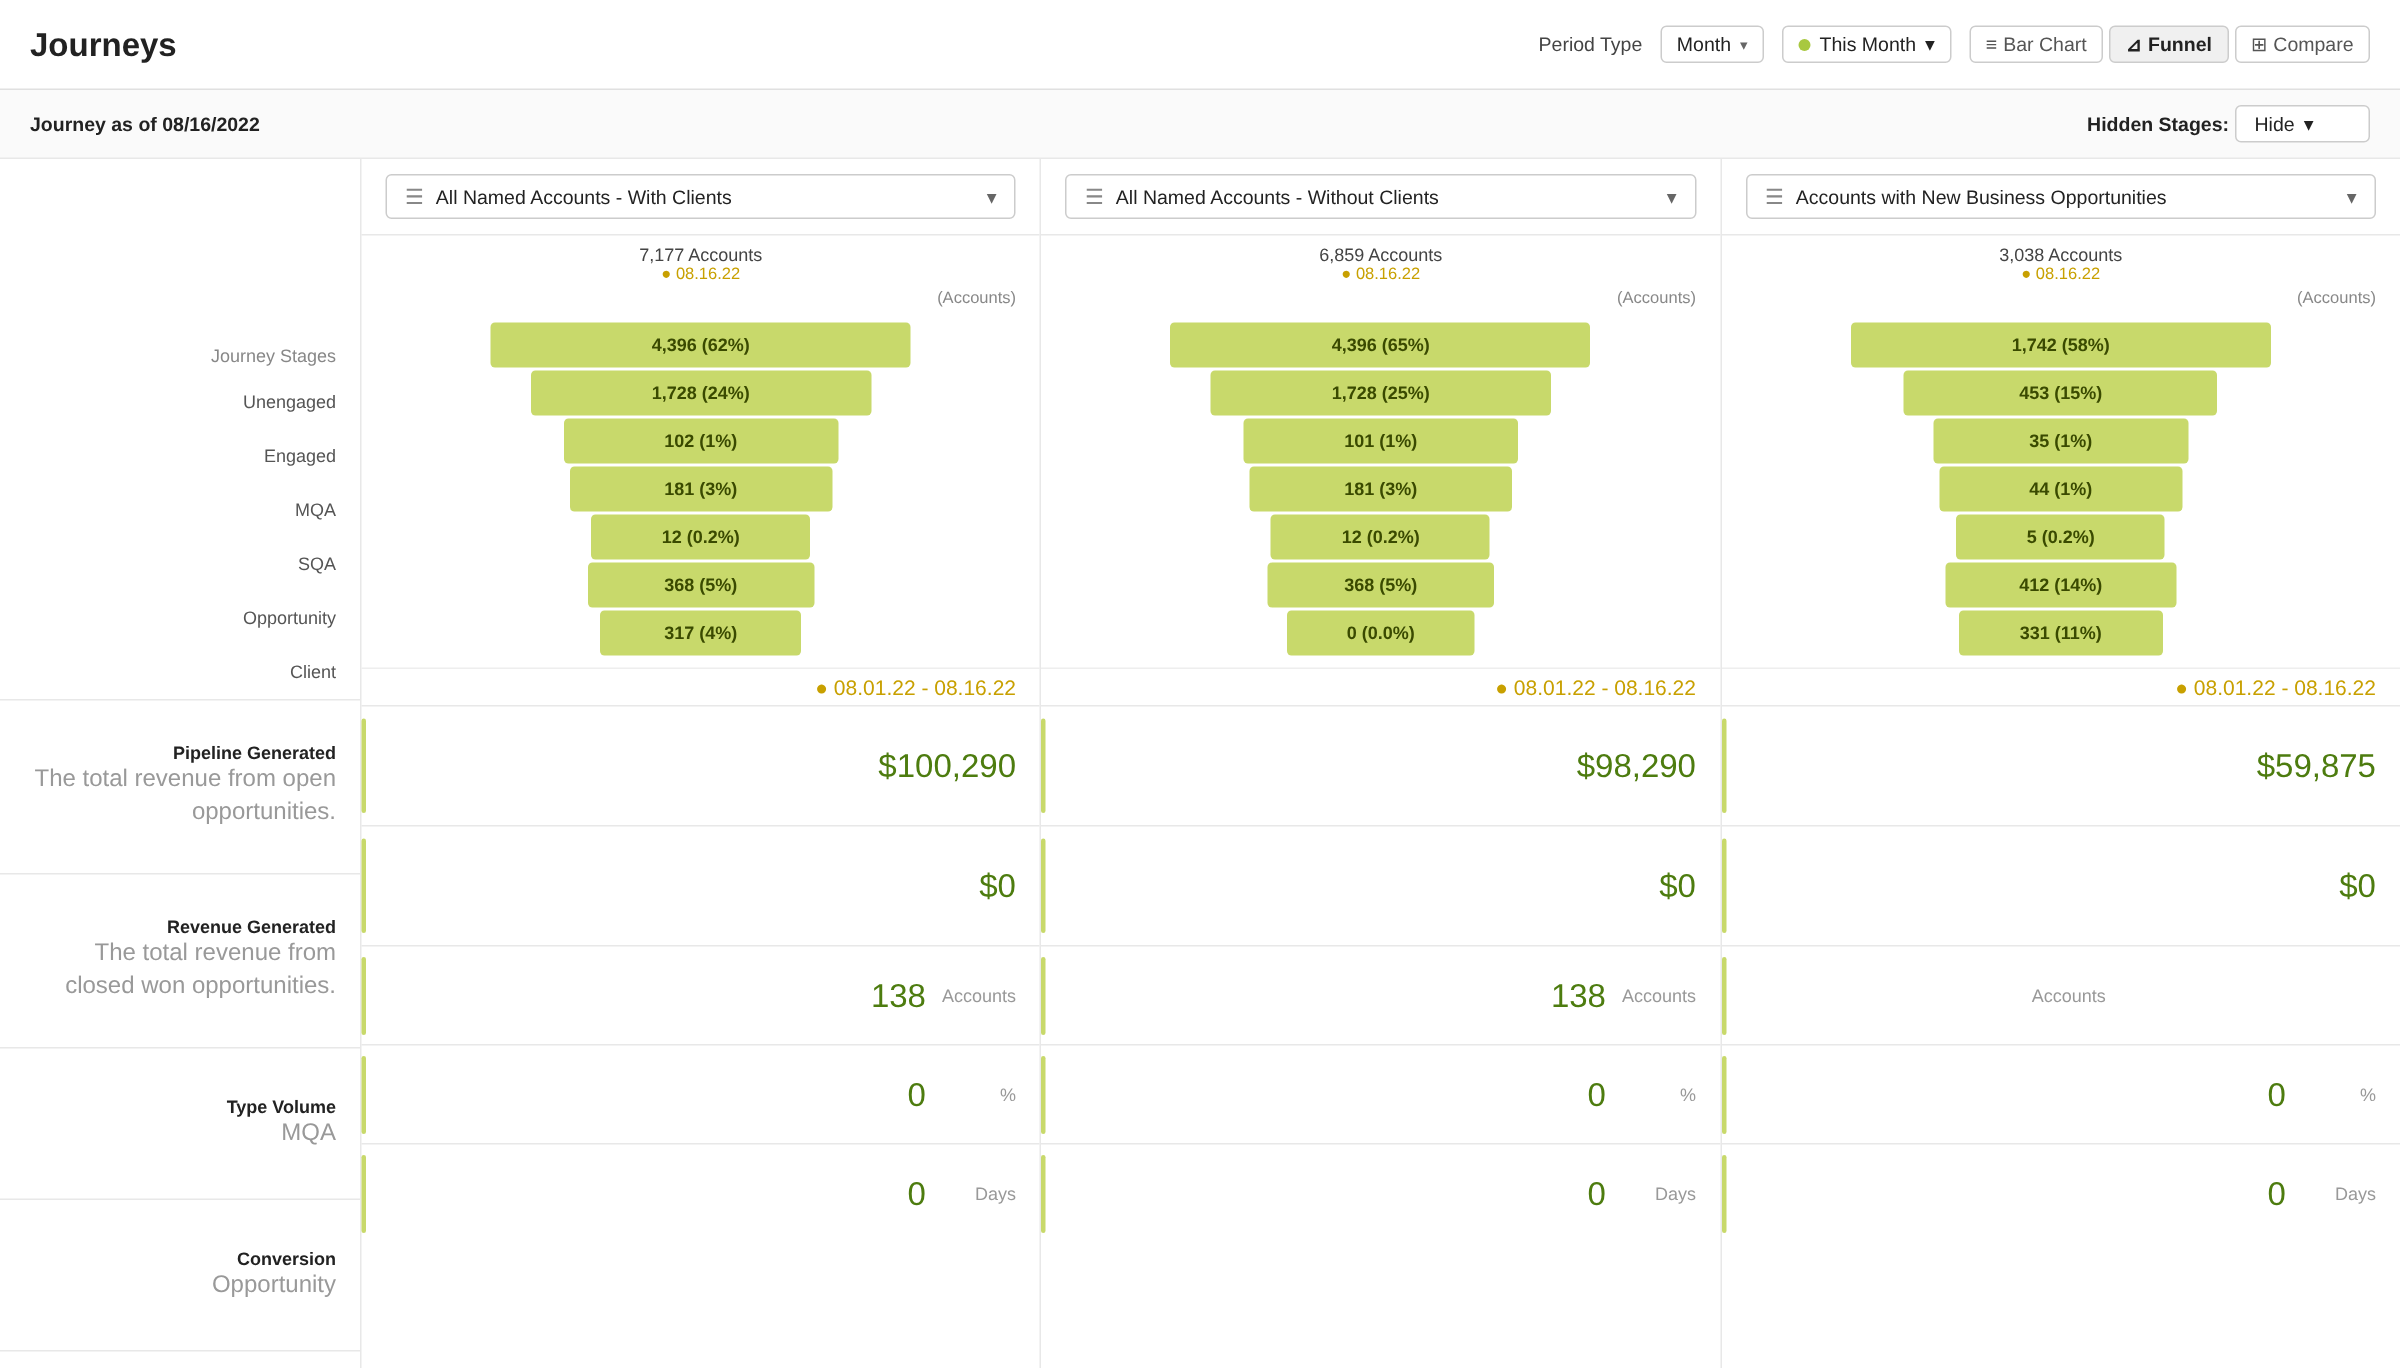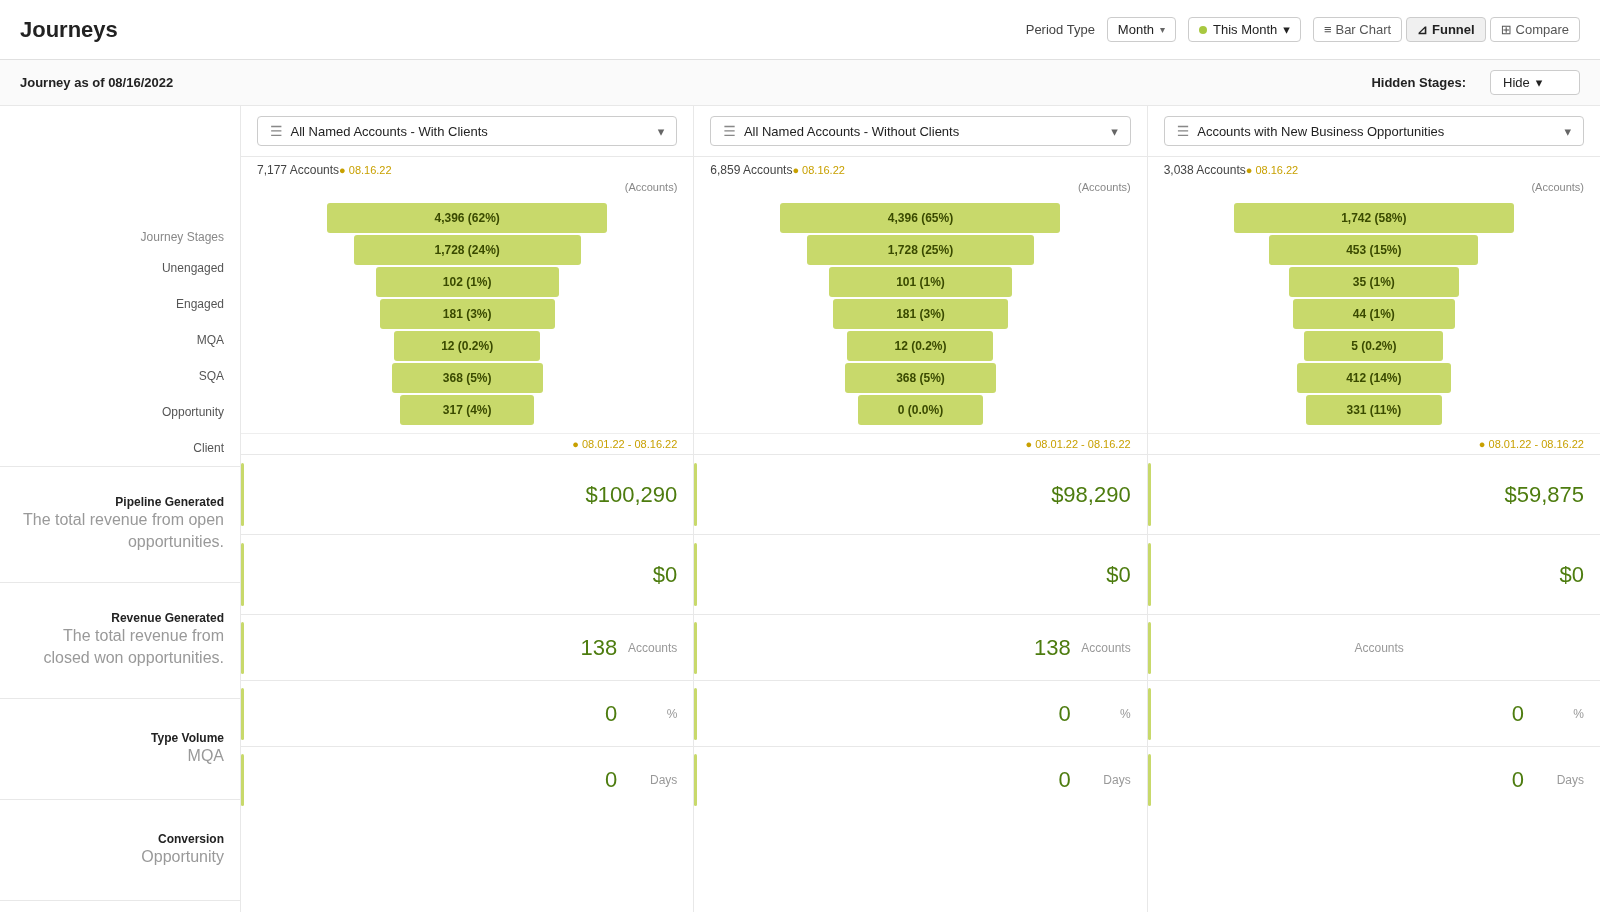--- a/index.html
+++ b/index.html
@@ -32,21 +32,21 @@
       background: #fff; cursor: pointer; font-size: 13px; color: #555;
     }
     .view-btn.active { background: #f0f0f0; font-weight: 600; color: #222; }
 
     
     .sub-header {
       display: flex; align-items: center; justify-content: space-between;
       padding: 10px 20px; border-bottom: 1px solid #e8e8e8; background: #fafafa;
     }
     .journey-date { font-size: 13px; font-weight: 700; }
-    .hidden-stages { display: flex; align-items: center; gap: 24px; font-size: 13px; text-align: center; }
+    .hidden-stages { display: flex; align-items: center; gap: 4px; font-size: 13px; text-align: center; }
     .hidden-stages-label { font-weight: 600; }
     .hidden-stages-dropdown {
       display: flex; align-items: center; gap: 6px;
       border: 1px solid #ccc; border-radius: 4px; padding: 4px 12px;
       background: #fff; cursor: pointer; font-size: 13px; min-width: 90px;
     }
 
     
     .main-content { display: flex; overflow: hidden; height: calc(912px - 44px - 44px); }
 
@@ -83,39 +83,39 @@
       border: 1px solid #ccc; border-radius: 4px; padding: 6px 12px;
       background: #fff; cursor: pointer; font-size: 13px; font-weight: 500;
       justify-content: space-between;
     }
     .chart-dropdown-left { display: flex; align-items: center; gap: 8px; }
     .list-icon { color: #888; font-size: 14px; }
 
     
     .account-count-row {
       display: flex; align-items: center;
-      padding: 6px 16px 4px; font-size: 12px;
+      padding: 6px 16px 4px; font-size: 12px; flex-direction: column;
     }
     .account-count { color: #444; font-weight: 500; }
     .date-badge { color: #c8a000; font-size: 11px; }
 
     
     .funnel-container {
       padding: 8px 30px; display: flex; flex-direction: column; align-items: center; gap: 2px;
     }
     .funnel-bar-wrap { display: flex; align-items: center; justify-content: center; width: 100%; }
     .funnel-bar {
       background: #c8d96b; border-radius: 3px; display: flex; align-items: center;
       justify-content: center; font-size: 12px; font-weight: 600; color: #3a4a00;
       height: 30px; min-width: 60px; transition: width 0.2s;
     }
 
     
     .date-range-row {
-      text-align: right; padding: 4px 16px; font-size: 11px; color: #c8a000;
+      text-align: right; padding: 4px 16px; font-size: 14px; color: #c8a000;
       border-top: 1px solid #eee;
     }
 
     
     .metric-row {
       display: flex; align-items: center; justify-content: center;
       border-top: 1px solid #e8e8e8; padding: 0 16px; height: 66px;
       position: relative;
     }
     .metric-row::before {

